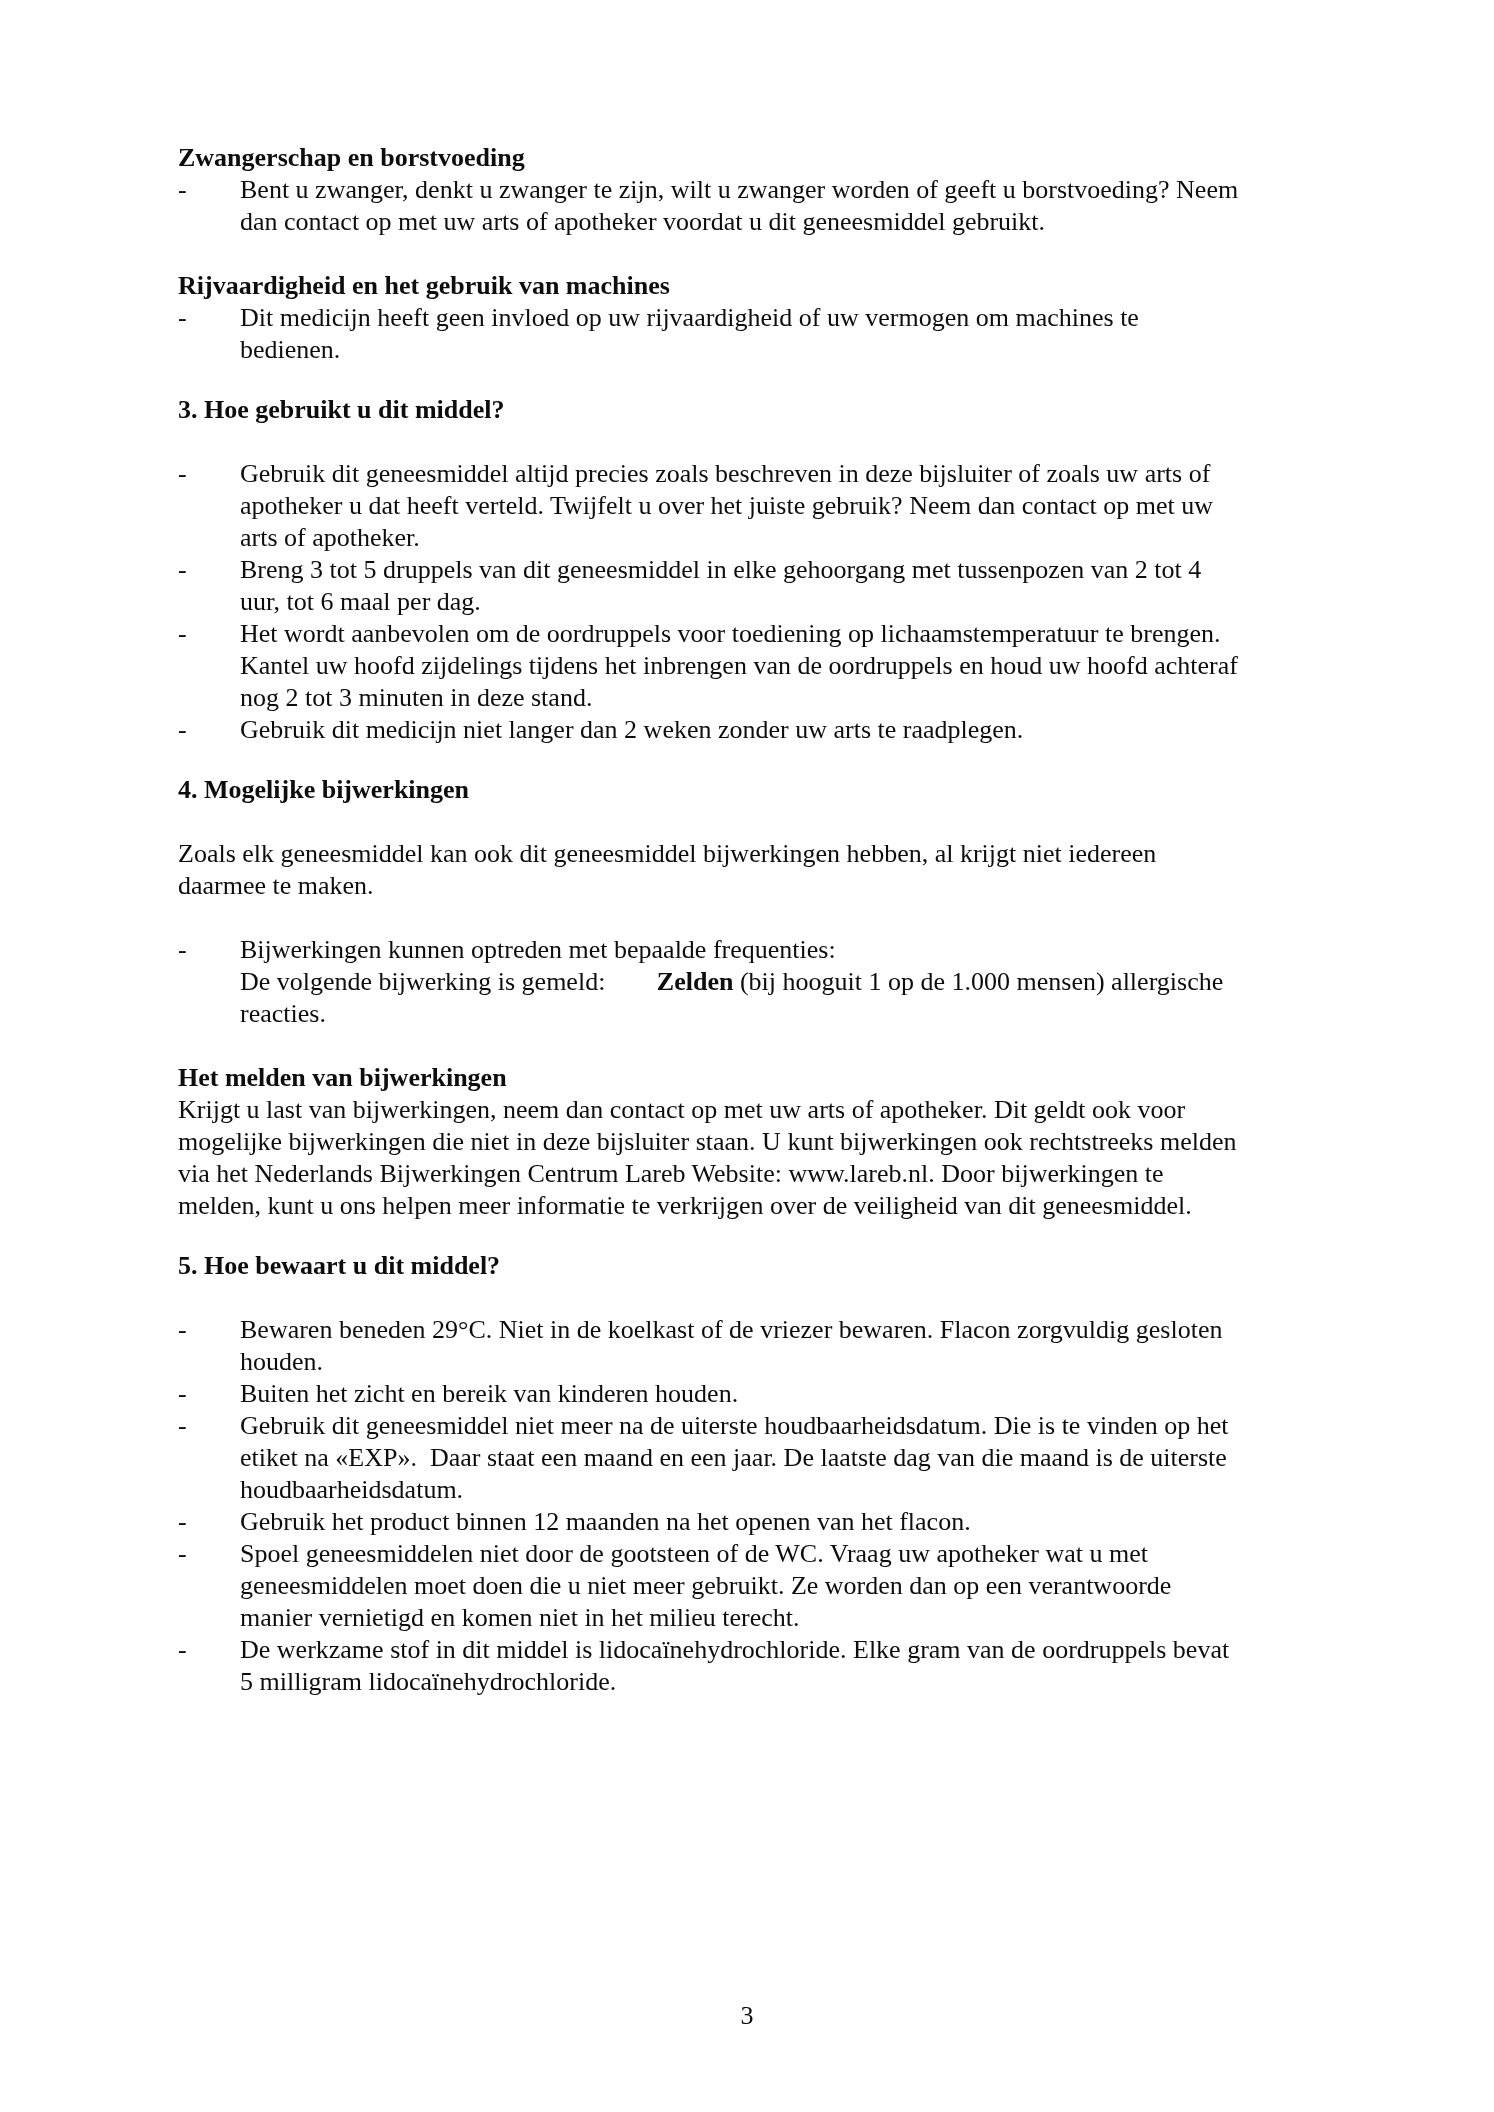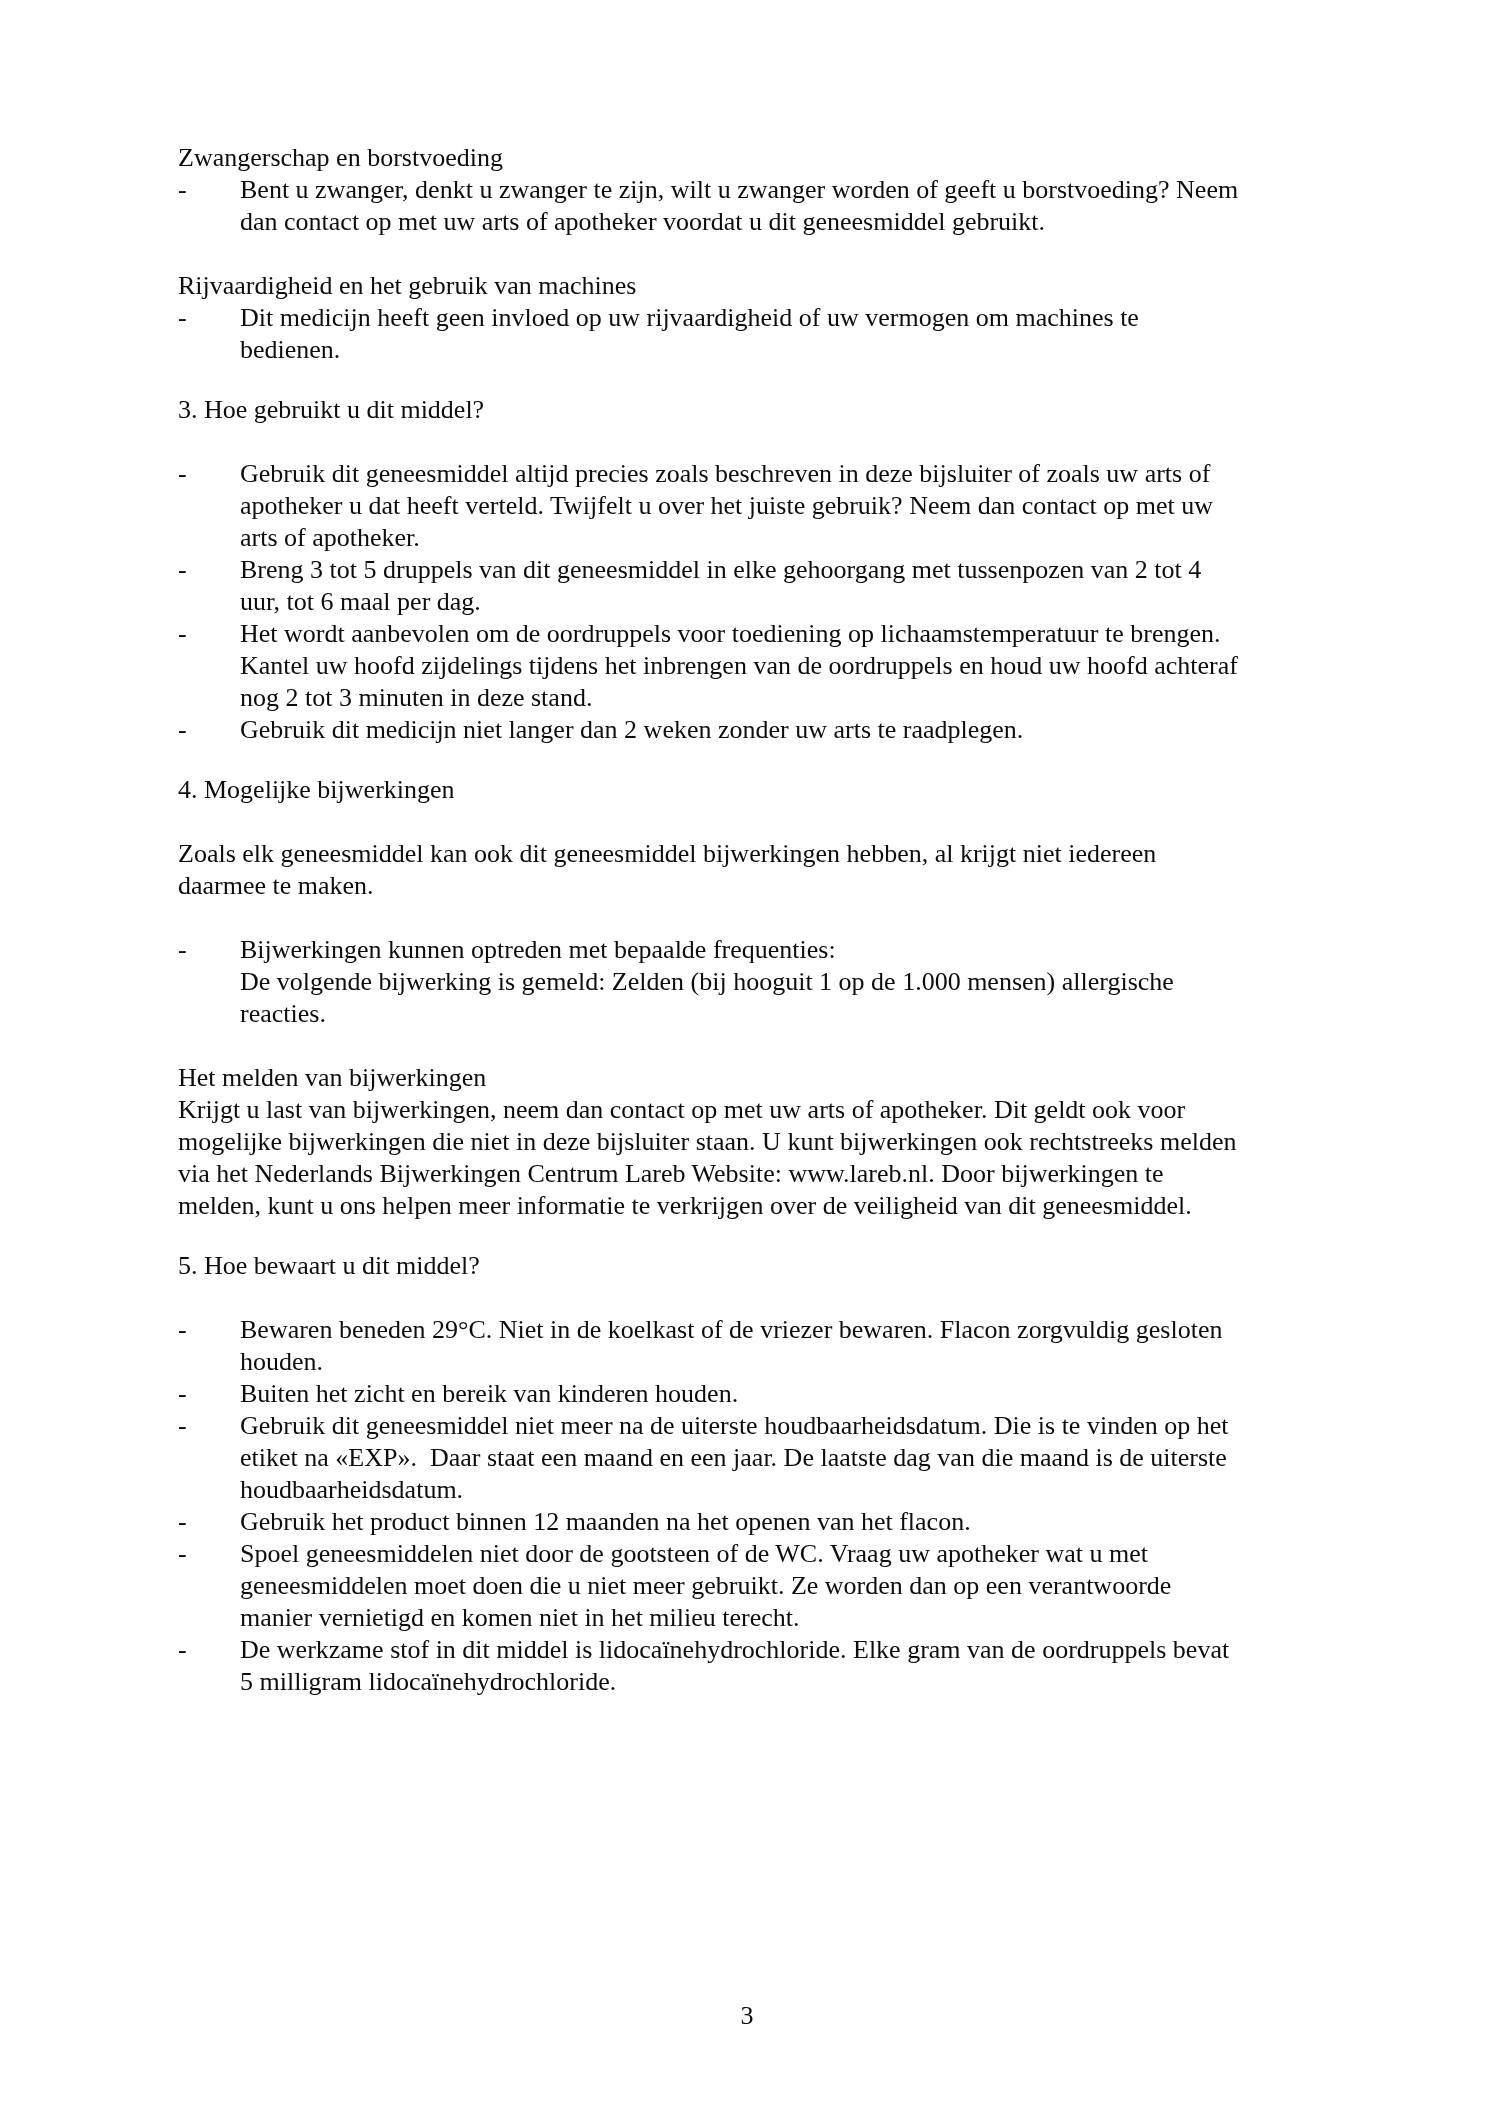--- a/index.html
+++ b/index.html
@@ -18,40 +18,41 @@
     line-height: 32px;
     overflow: hidden;
   }
   .content {
     position: absolute;
     top: 142px;
     left: 178px;
     width: 1244px;
   }
   .heading {
-    font-weight: normal;
+    font-weight: bold;
     white-space: pre-wrap;
   }
   .para {
     white-space: pre-wrap;
   }
   .bullet {
     display: flex;
     align-items: flex-start;
   }
   .dash {
     flex: 0 0 62px;
     white-space: pre;
   }
   .btext {
     flex: 1 1 auto;
     white-space: pre-wrap;
   }
   .bold-inline {
-    font-weight: normal;
+    font-weight: bold;
+    margin-left: 45px;
   }
   .link-inline {
     color: inherit;
     cursor: pointer;
   }
   .mt-1 { margin-top: 32px; }
   .mt-2 { margin-top: 28px; }
   .footer-pagenum {
     position: absolute;
     top: 2000px;

